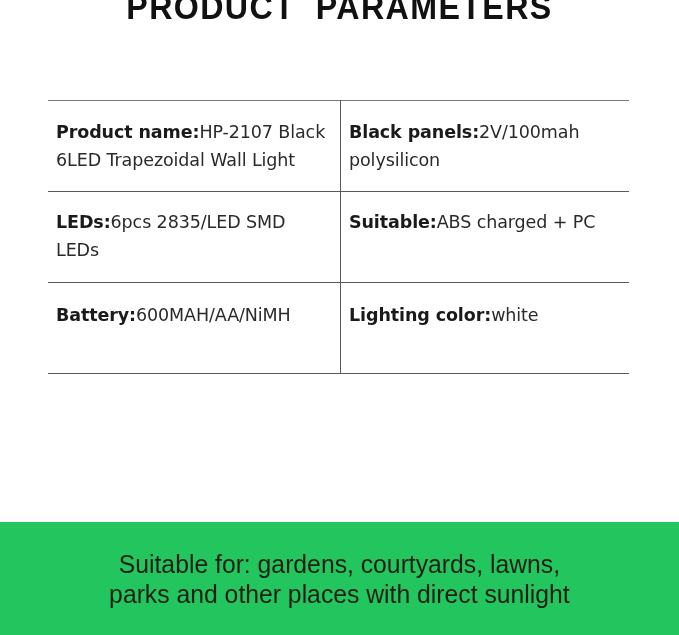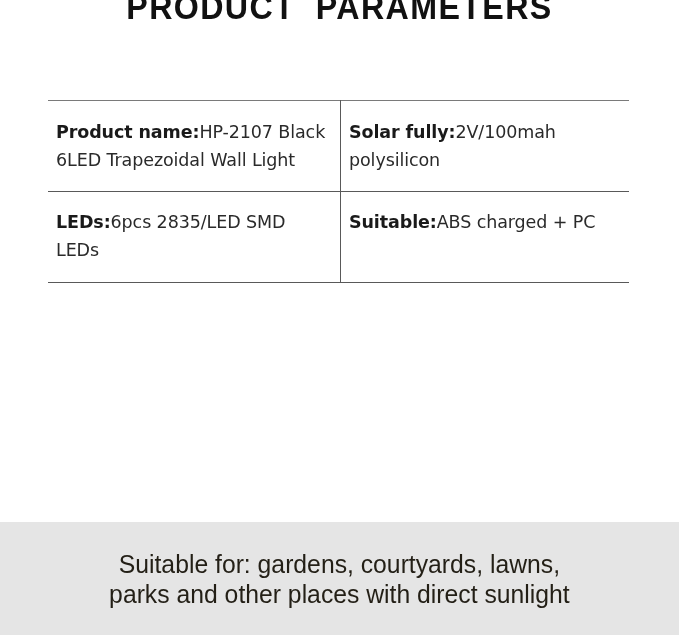--- a/index.html
+++ b/index.html
@@ -74,21 +74,21 @@
   .r3 .col-right .cell-inner { padding-top: 30px; }
   .r4 .cell-inner { padding-top: 18px; padding-bottom: 44px; }
 
   
   .banner {
     position: absolute;
     left: 0;
     top: 522px;
     width: 679px;
     height: 113px;
-    background: #e5e5e5;
+    background: #22c55e;
     display: flex;
     align-items: center;
     justify-content: center;
   }
   .banner-text {
     font-family: "Liberation Sans Narrow", "Liberation Sans", sans-serif;
     font-size: 25.5px;
     line-height: 30px;
     color: #231f16;
     text-align: center;
@@ -106,38 +106,50 @@
 <table class="spec-table">
   <tbody>
     <tr class="r1">
       <td class="col-left">
         <div class="cell-inner">
           <span class="k">Product name</span><span class="k">:</span><span class="v">HP-2107 Black 6LED Trapezoidal Wall Light</span>
         </div>
       </td>
       <td class="col-right">
         <div class="cell-inner">
-          <span class="k">Solar fully</span><span class="k">:</span><span class="v">2V/100mah polysilicon</span>
+          <span class="k">Black panels</span><span class="k">:</span><span class="v">2V/100mah polysilicon</span>
         </div>
       </td>
     </tr>
 
     <tr class="r2">
       <td class="col-left">
         <div class="cell-inner">
           <span class="k">LEDs</span><span class="k">:</span><span class="v">6pcs 2835/LED SMD LEDs</span>
         </div>
       </td>
       <td class="col-right">
         <div class="cell-inner">
           <span class="k">Suitable</span><span class="k">:</span><span class="v">ABS charged + PC</span>
         </div>
       </td>
     </tr>
 
 
+    <tr class="r4">
+      <td class="col-left">
+        <div class="cell-inner">
+          <span class="k">Battery</span><span class="k">:</span><span class="v">600MAH/AA/NiMH</span>
+        </div>
+      </td>
+      <td class="col-right">
+        <div class="cell-inner">
+          <span class="k">Lighting color</span><span class="k">:</span><span class="v">white</span>
+        </div>
+      </td>
+    </tr>
   </tbody>
 </table>
 
 <div class="banner">
   <div class="banner-text">Suitable for: gardens, courtyards, lawns,
 parks and other places with direct sunlight</div>
 </div>
 
 </body></html>

